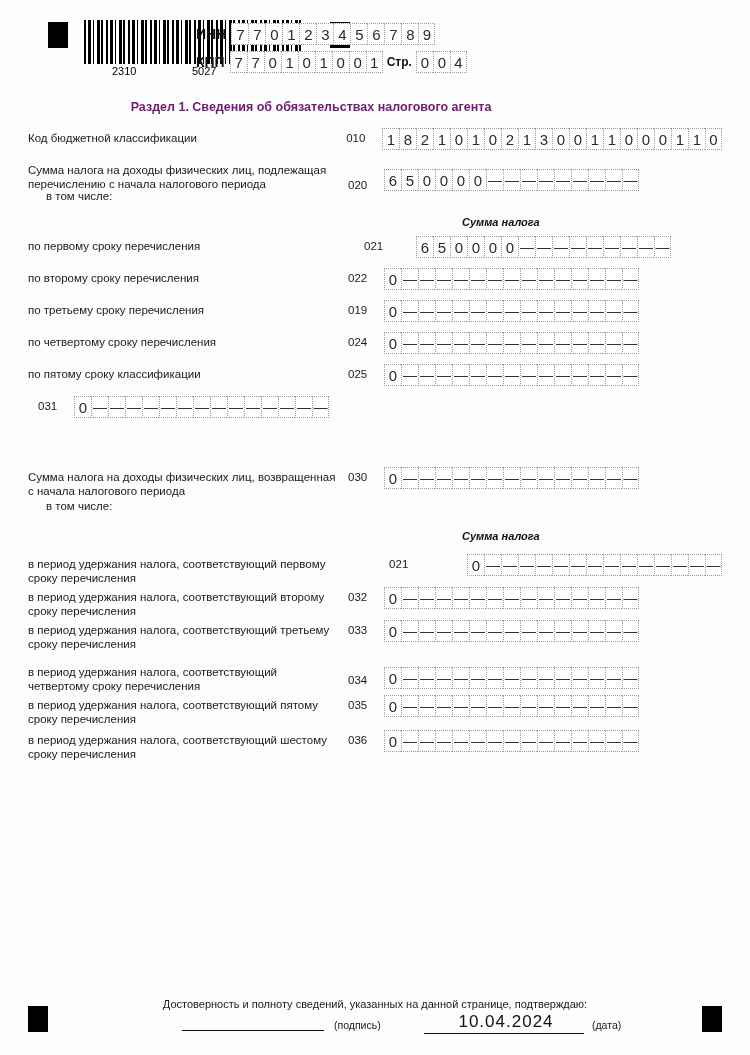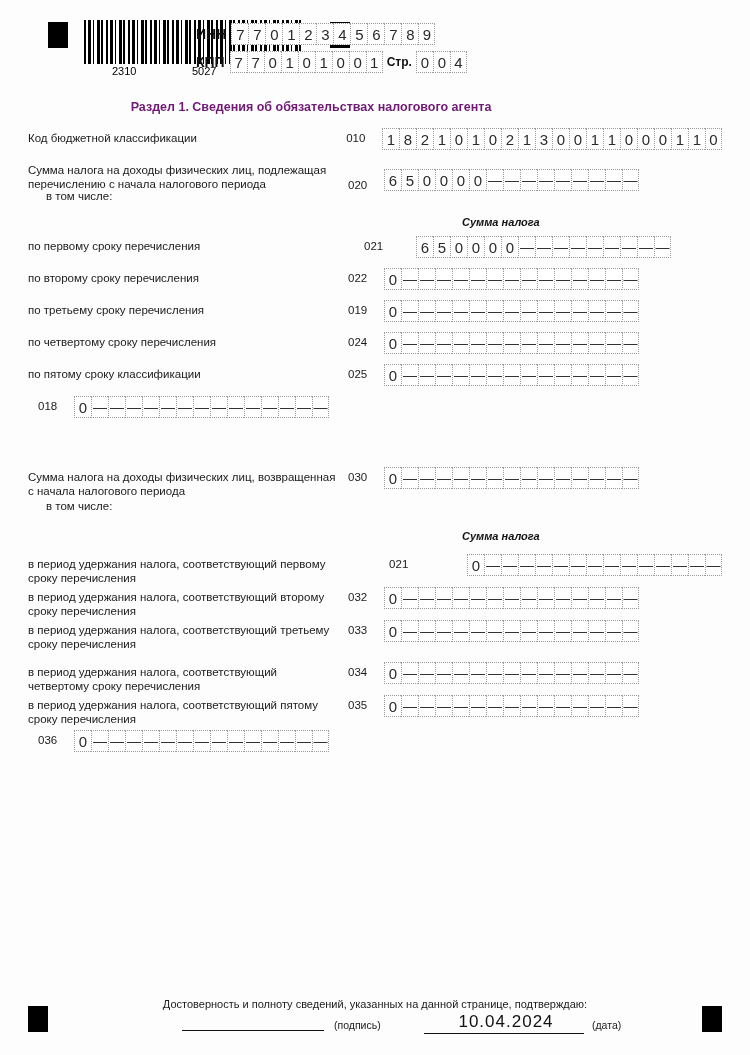--- a/index.html
+++ b/index.html
@@ -430,21 +430,21 @@
           <span class="cell dash">—</span>
           <span class="cell dash">—</span>
           <span class="cell dash">—</span>
           <span class="cell dash">—</span>
           <span class="cell dash">—</span>
           <span class="cell dash">—</span>
           <span class="cell dash">—</span>
         </div>
       </div>
       <div class="row" style="top: 396px;">
-        <div class="row-code">018</div>
+        <div class="row-code">031</div>
         <div class="cells row-field">
           <span class="cell">0</span>
           <span class="cell dash">—</span>
           <span class="cell dash">—</span>
           <span class="cell dash">—</span>
           <span class="cell dash">—</span>
           <span class="cell dash">—</span>
           <span class="cell dash">—</span>
           <span class="cell dash">—</span>
           <span class="cell dash">—</span>
@@ -533,21 +533,21 @@
           <span class="cell dash">—</span>
           <span class="cell dash">—</span>
           <span class="cell dash">—</span>
           <span class="cell dash">—</span>
           <span class="cell dash">—</span>
           <span class="cell dash">—</span>
           <span class="cell dash">—</span>
           <span class="cell dash">—</span>
         </div>
       </div>
-      <div class="row" style="top: 662px;">
+      <div class="row" style="top: 662px; align-items: center;">
         <div class="row-label">в период удержания налога, соответствующий четвертому сроку перечисления</div>
         <div class="row-code">034</div>
         <div class="cells row-field">
           <span class="cell">0</span>
           <span class="cell dash">—</span>
           <span class="cell dash">—</span>
           <span class="cell dash">—</span>
           <span class="cell dash">—</span>
           <span class="cell dash">—</span>
           <span class="cell dash">—</span>
@@ -576,20 +576,21 @@
           <span class="cell dash">—</span>
           <span class="cell dash">—</span>
           <span class="cell dash">—</span>
           <span class="cell dash">—</span>
           <span class="cell dash">—</span>
           <span class="cell dash">—</span>
           <span class="cell dash">—</span>
         </div>
       </div>
       <div class="row" style="top: 730px;">
+        <div class="row-label">в период удержания налога, соответствующий шестому сроку перечисления</div>
         <div class="row-code">036</div>
         <div class="cells row-field">
           <span class="cell">0</span>
           <span class="cell dash">—</span>
           <span class="cell dash">—</span>
           <span class="cell dash">—</span>
           <span class="cell dash">—</span>
           <span class="cell dash">—</span>
           <span class="cell dash">—</span>
           <span class="cell dash">—</span>

